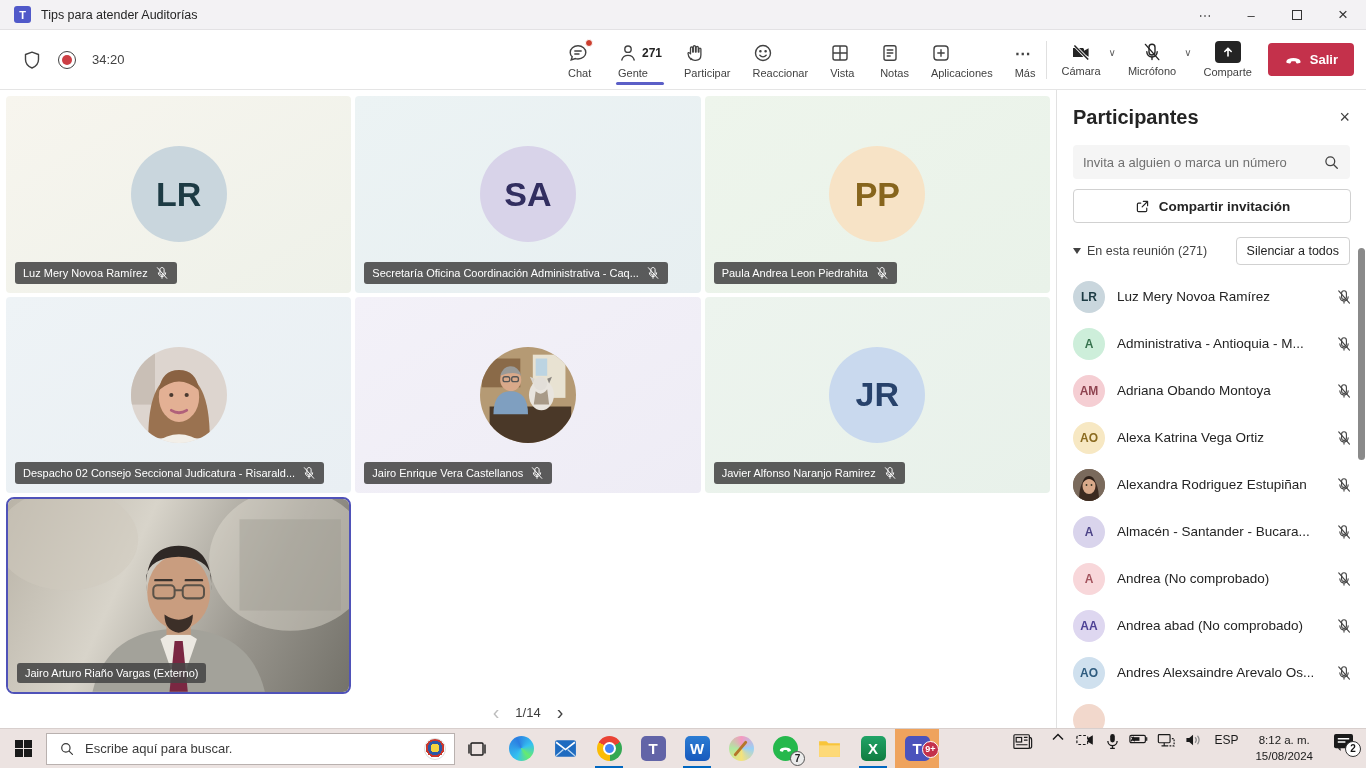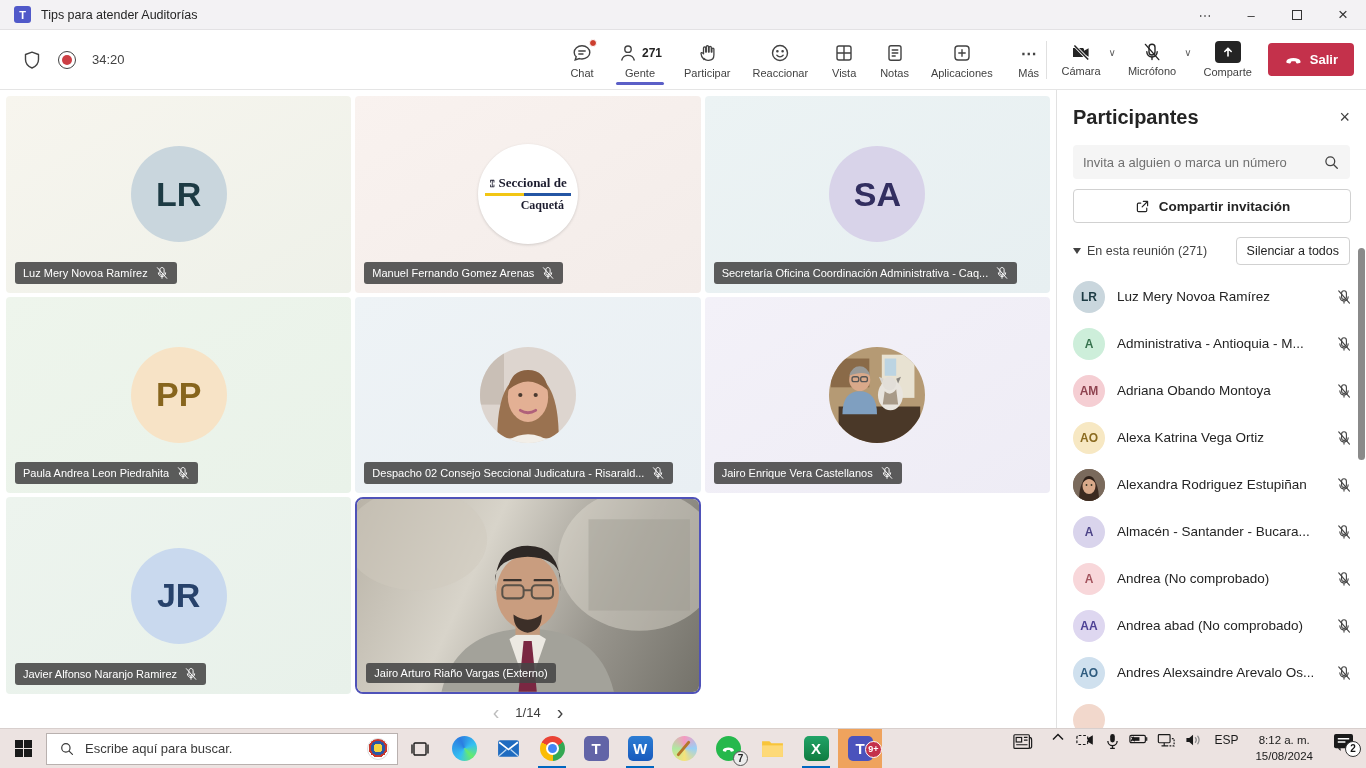--- a/index.html
+++ b/index.html
@@ -12,21 +12,21 @@
   .teams-logo{width:17px;height:17px;background:#5059c9;border-radius:3px;color:#fff;font-size:11px;font-weight:bold;display:flex;align-items:center;justify-content:center;margin-right:10px;}
   .titlebar-title{font-size:12.5px;color:#242424;}
   .win-controls{position:absolute;right:0;top:0;height:30px;display:flex;}
   .win-btn{width:46px;height:30px;display:flex;align-items:center;justify-content:center;font-size:13px;color:#333;}
 
   
   .toolbar{height:60px;background:#fff;border-bottom:1px solid #e5e5e5;display:flex;align-items:center;position:relative;}
   .tb-left{display:flex;align-items:center;gap:16px;padding-left:22px;width:270px;}
   .timer{font-size:13px;color:#424242;}
   .tabs{display:flex;align-items:flex-start;gap:6px;margin-left:290px;}
-  .tab{display:flex;flex-direction:column;align-items:center;padding:6px 8px 4px;position:relative;min-width:44px;}
+  .tab{display:flex;flex-direction:column;align-items:flex-start;padding:6px 8px 4px;position:relative;min-width:44px;}
   .tab .ticon{position:relative;height:22px;display:flex;align-items:center;gap:4px;}
   .tab .tlabel{font-size:11px;color:#424242;margin-top:3px;}
   .tab .count{font-size:12px;font-weight:bold;color:#242424;}
   .tab .underline{position:absolute;bottom:-2px;left:6px;right:6px;height:3px;border-radius:2px;background:#5b5fc7;}
   .red-dot{position:absolute;top:-3px;right:-5px;width:8px;height:8px;border-radius:50%;background:#cc3e2e;border:1.5px solid #fff;}
   .tb-right{position:absolute;right:12px;display:flex;align-items:center;gap:4px;}
   .vdivider{width:1px;height:38px;background:#e0e0e0;margin-right:8px;}
   .dev{display:flex;flex-direction:column;align-items:center;padding:2px 2px;}
   .dev .dlabel{font-size:11px;color:#424242;margin-top:3px;}
   .chev{font-size:10px;color:#616161;margin:0 6px 14px 2px;}
@@ -68,21 +68,21 @@
   .p-list{overflow:hidden;}
   .p-row{display:flex;align-items:center;gap:12px;height:47px;padding:0 14px 0 16px;}
   .p-av{width:32px;height:32px;min-width:32px;border-radius:50%;display:flex;align-items:center;justify-content:center;font-size:12px;font-weight:bold;overflow:hidden;}
   .p-name{flex:1;font-size:13.5px;color:#242424;white-space:nowrap;overflow:hidden;text-overflow:ellipsis;}
   .scrollthumb{position:absolute;right:1px;top:158px;width:7px;height:212px;background:#8a8a8a;border-radius:4px;}
 
   
   .taskbar{height:40px;background:#ece3e1;display:flex;align-items:center;border-top:1px solid #d8cfcd;}
   .tb-cell{height:40px;display:flex;align-items:center;justify-content:center;position:relative;}
   .start{width:46px;}
-  .tsearch{width:352px;height:32px;background:#fff;border:1px solid #b9b1af;display:flex;align-items:center;gap:10px;padding:0 8px 0 12px;}
+  .tsearch{width:409px;height:32px;background:#fff;border:1px solid #b9b1af;display:flex;align-items:center;gap:10px;padding:0 8px 0 12px;}
   .tsearch .ph{flex:1;font-size:13px;color:#3a3a3a;white-space:nowrap;}
   .emblem{width:22px;height:22px;border-radius:50%;background:radial-gradient(circle at 50% 45%,#f5d33f 0 30%,#2b57a5 30% 48%,#c8372d 48% 62%,#fff 62%);border:1px solid #ddd;}
   .taskview{width:44px;}
   .app{width:44px;}
   .app .aicon{width:25px;height:25px;}
   .runline{position:absolute;bottom:0;left:8px;right:8px;height:2.5px;background:#0067c0;}
   .app-active{background:#efa35d;}
   .badge{position:absolute;border-radius:50%;display:flex;align-items:center;justify-content:center;font-weight:bold;}
   .wa-badge{right:2px;bottom:3px;width:15px;height:15px;background:#ececec;border:1px solid #555;color:#222;font-size:10px;}
   .tm-badge{right:0px;top:12px;width:17px;height:17px;background:#c4314b;color:#fff;font-size:9px;border:1px solid #fff;}
@@ -287,33 +287,20 @@
       <div class="tile" style="background: linear-gradient(150deg, rgb(247, 245, 238), rgb(238, 241, 233));">
         <div class="av-big" style="background: rgb(201, 214, 221); color: rgb(29, 59, 68);">LR</div>
         <div class="namebar">
             <span class="nm">Luz Mery Novoa Ramírez</span>
             <svg width="14" height="14" viewBox="0 0 20 20" style="color:#fff;flex:none;">
               <use href="#i-mic-off"></use>
             </svg>
           </div>
       </div>
 
-      <div class="tile" style="background: linear-gradient(150deg, rgb(249, 242, 239), rgb(243, 236, 233));">
-        <div class="logo-circle">
-          <span class="logo-l1"><span style="font-size:10px;">⑄</span> <span>Seccional de</span></span>
-          <span class="logo-rule"></span>
-          <span class="logo-l2">Caquetá</span>
-        </div>
-        <div class="namebar">
-            <span class="nm">Manuel Fernando Gomez Arenas</span>
-            <svg width="14" height="14" viewBox="0 0 20 20" style="color:#fff;flex:none;">
-              <use href="#i-mic-off"></use>
-            </svg>
-          </div>
-      </div>
 
       <div class="tile" style="background: linear-gradient(150deg, rgb(236, 243, 244), rgb(231, 239, 241));">
         <div class="av-big" style="background: rgb(216, 211, 233); color: rgb(50, 46, 96);">SA</div>
         <div class="namebar">
             <span class="nm">Secretaría Oficina Coordinación Administrativa - Caq...</span>
             <svg width="14" height="14" viewBox="0 0 20 20" style="color:#fff;flex:none;">
               <use href="#i-mic-off"></use>
             </svg>
           </div>
       </div>

